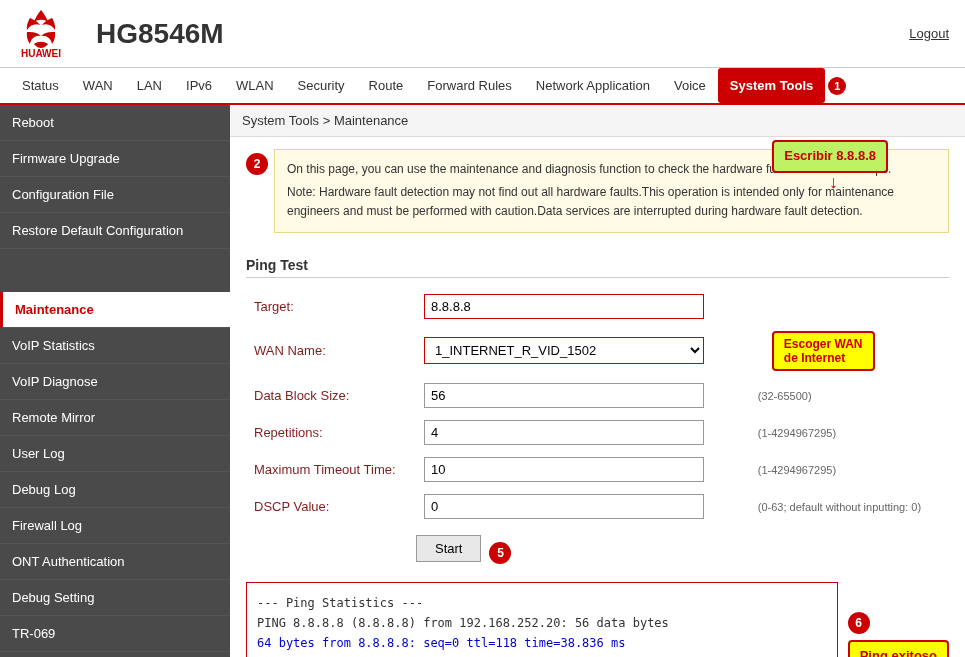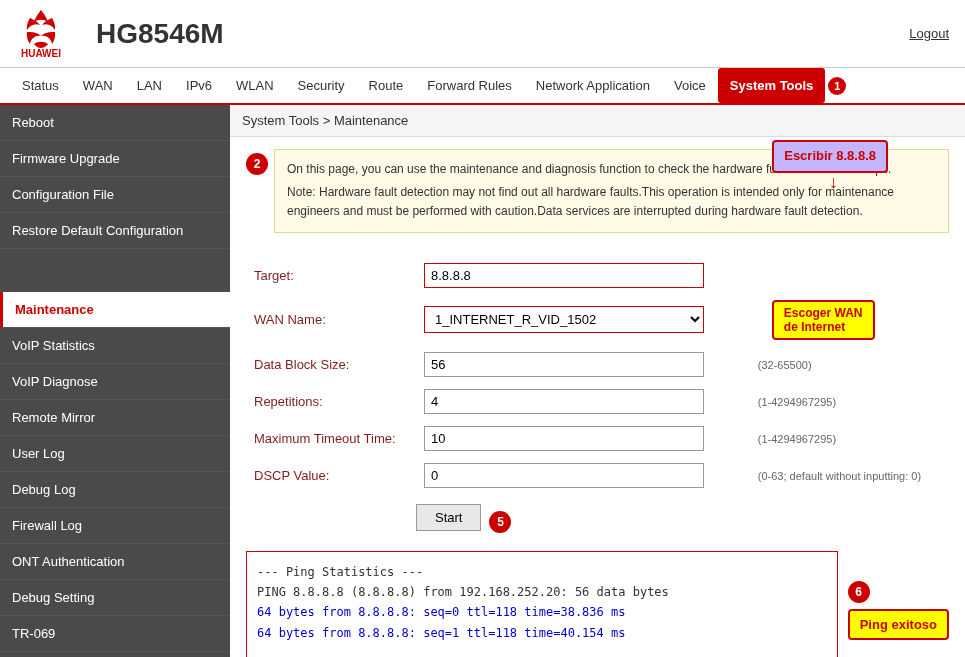--- a/index.html
+++ b/index.html
@@ -122,28 +122,29 @@
     <div class="breadcrumb">System Tools &gt; Maintenance</div>
 
     <div class="content-area">
 
       <div class="relative-wrap" style="display:flex; align-items:flex-start; margin-bottom:10px;">
         <div style="position:relative; margin-right:6px; margin-top:4px;">
           <div style="background:#cc0000;color:#fff;border-radius:50%;width:22px;height:22px;display:flex;align-items:center;justify-content:center;font-size:12px;font-weight:bold;">2</div>
         </div>
         <div class="info-box" style="flex:1; position:relative;">
 
-          <div style="position:absolute; top:-10px; right:60px; background:#c4b5fd; border:2px solid #cc0000; padding:4px 10px; font-size:13px; font-weight:bold; color:#cc0000; border-radius:4px; white-space:nowrap; z-index:5;">Escribir 8.8.8.8</div>
+          <div style="position:absolute; top:-10px; right:60px; background:#bef264; border:2px solid #cc0000; padding:4px 10px; font-size:13px; font-weight:bold; color:#cc0000; border-radius:4px; white-space:nowrap; z-index:5;">Escribir 8.8.8.8</div>
           <div style="position:absolute; top:18px; right:110px; color:#cc0000; font-size:18px; z-index:5;">↓</div>
           <div style="margin-bottom:4px;">On this page, you can use the maintenance and diagnosis function to check the hardware functions of main chips.</div>
           <div>Note: Hardware fault detection may not find out all hardware faults.This operation is intended only for maintenance engineers and must be performed with caution.Data services are interrupted during hardware fault detection.</div>
         </div>
       </div>
 
       <div>
+        <div class="section-title">Ping Test</div>
 
         <table class="form-table">
           <tbody>
               <tr>
             <td>Target:</td>
             <td>
               <input class="form-input" type="text" value="8.8.8.8" style="">
             </td>
             <td></td>
           </tr>

